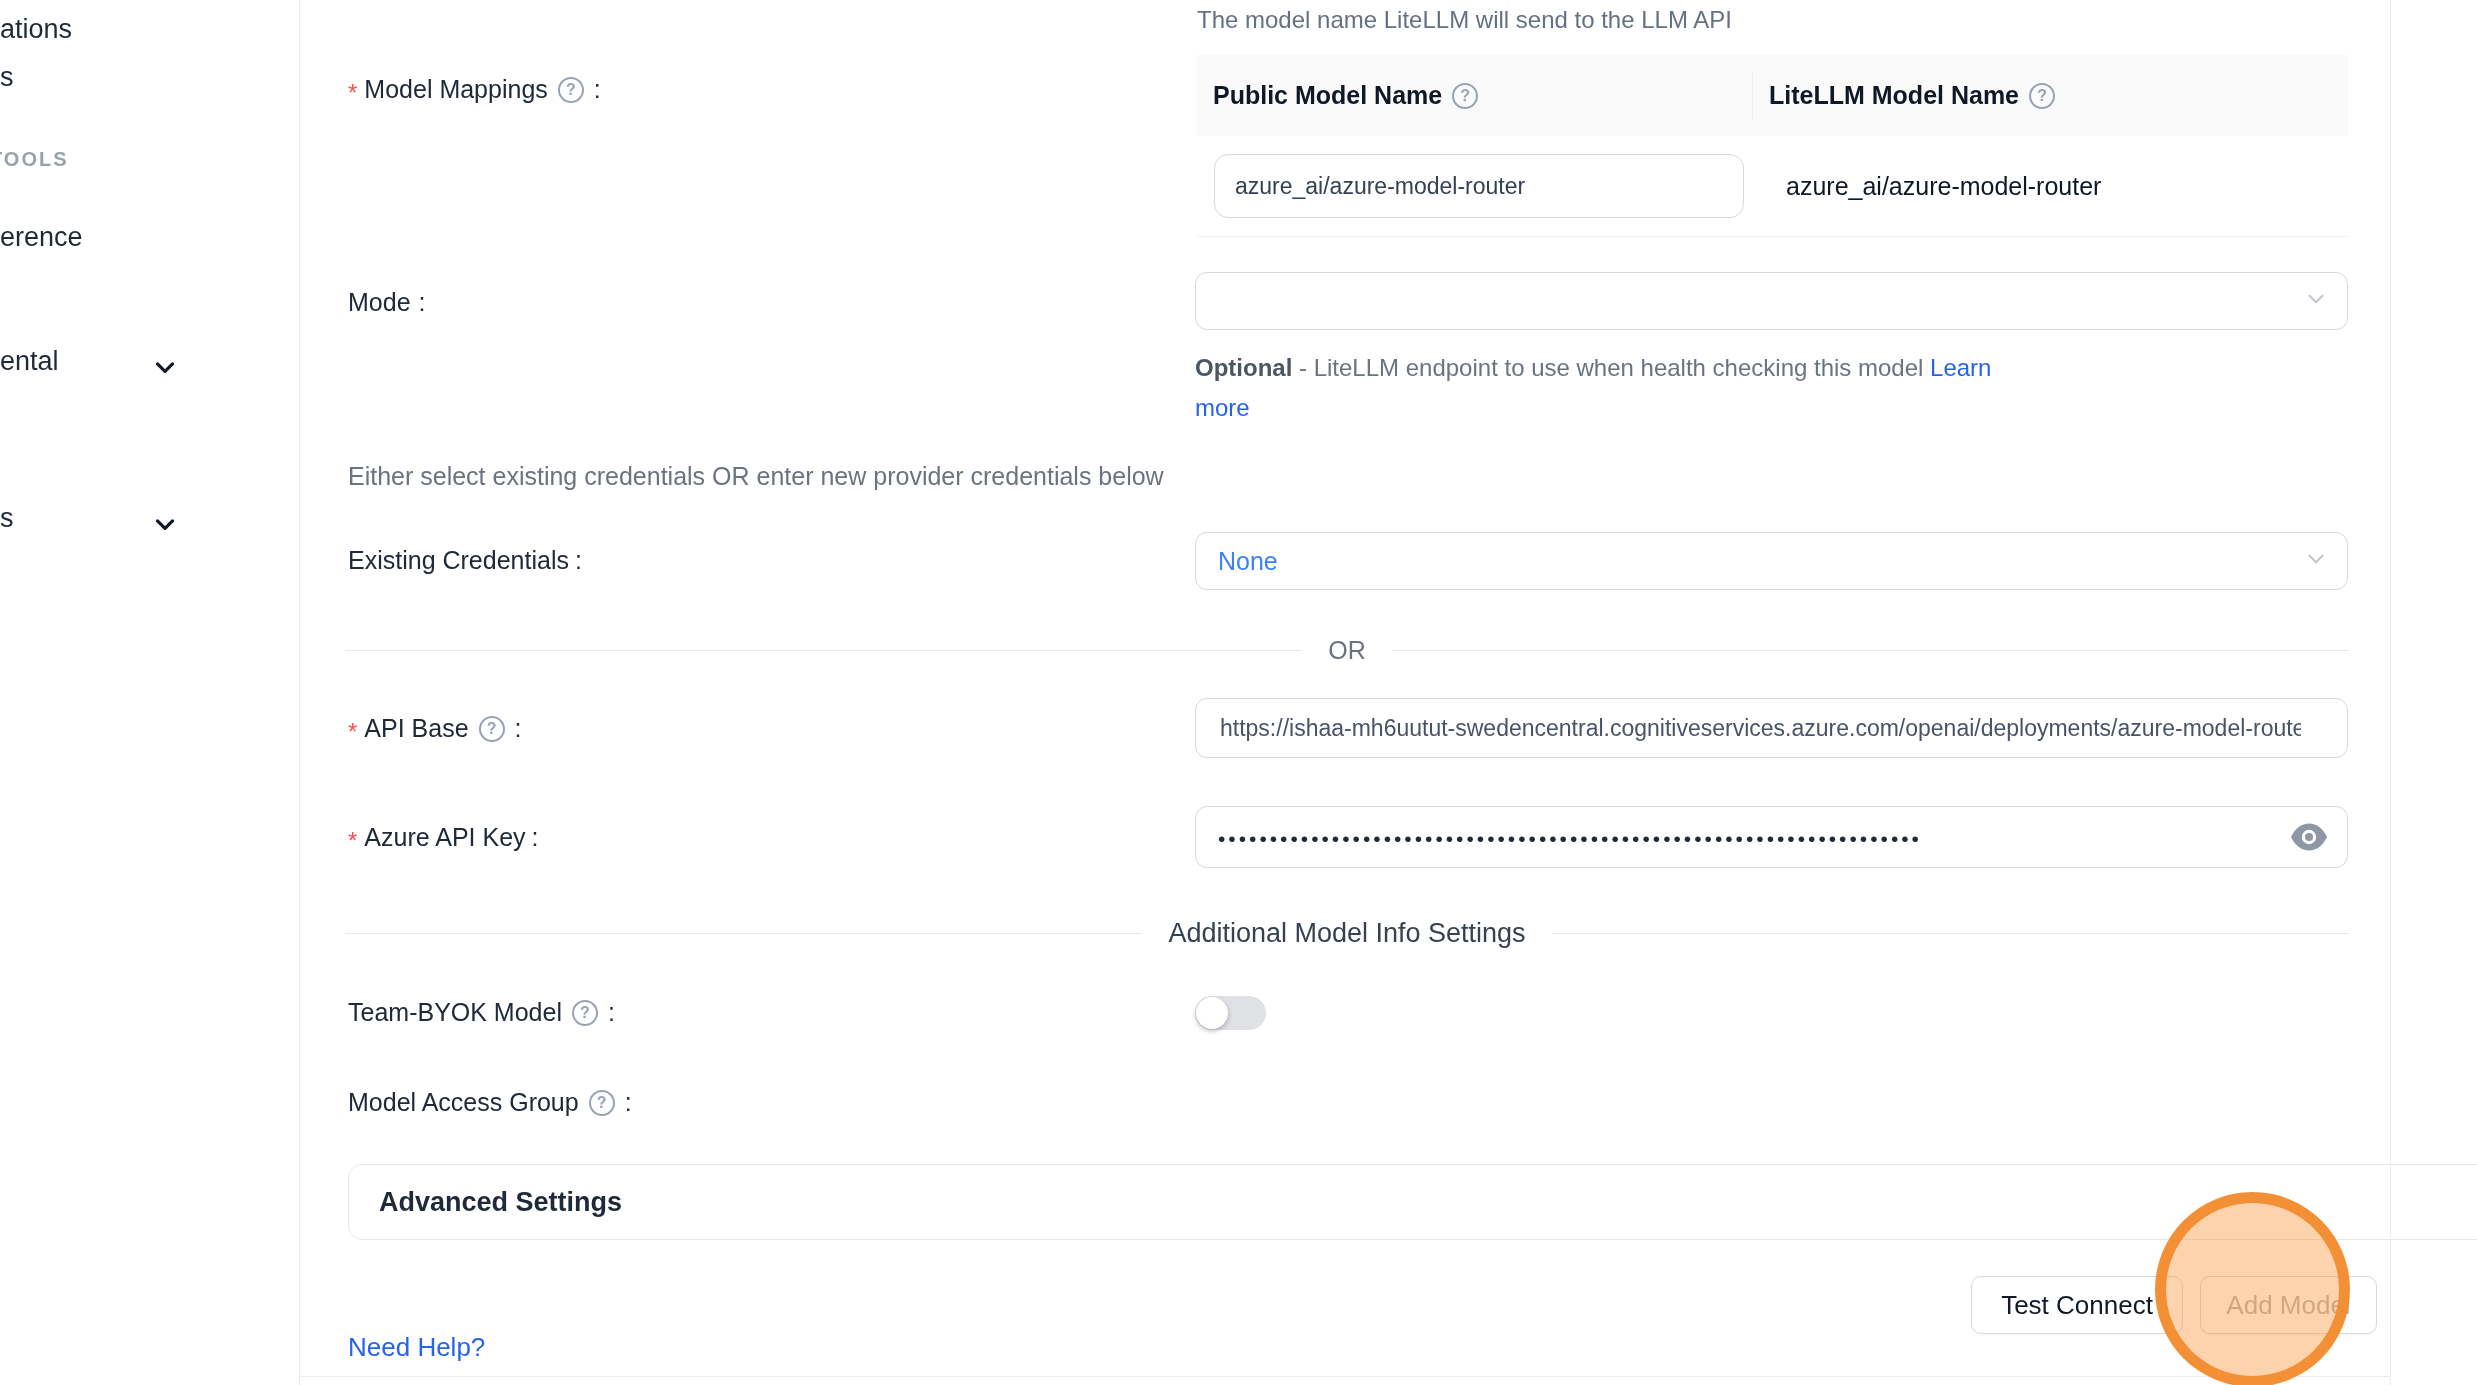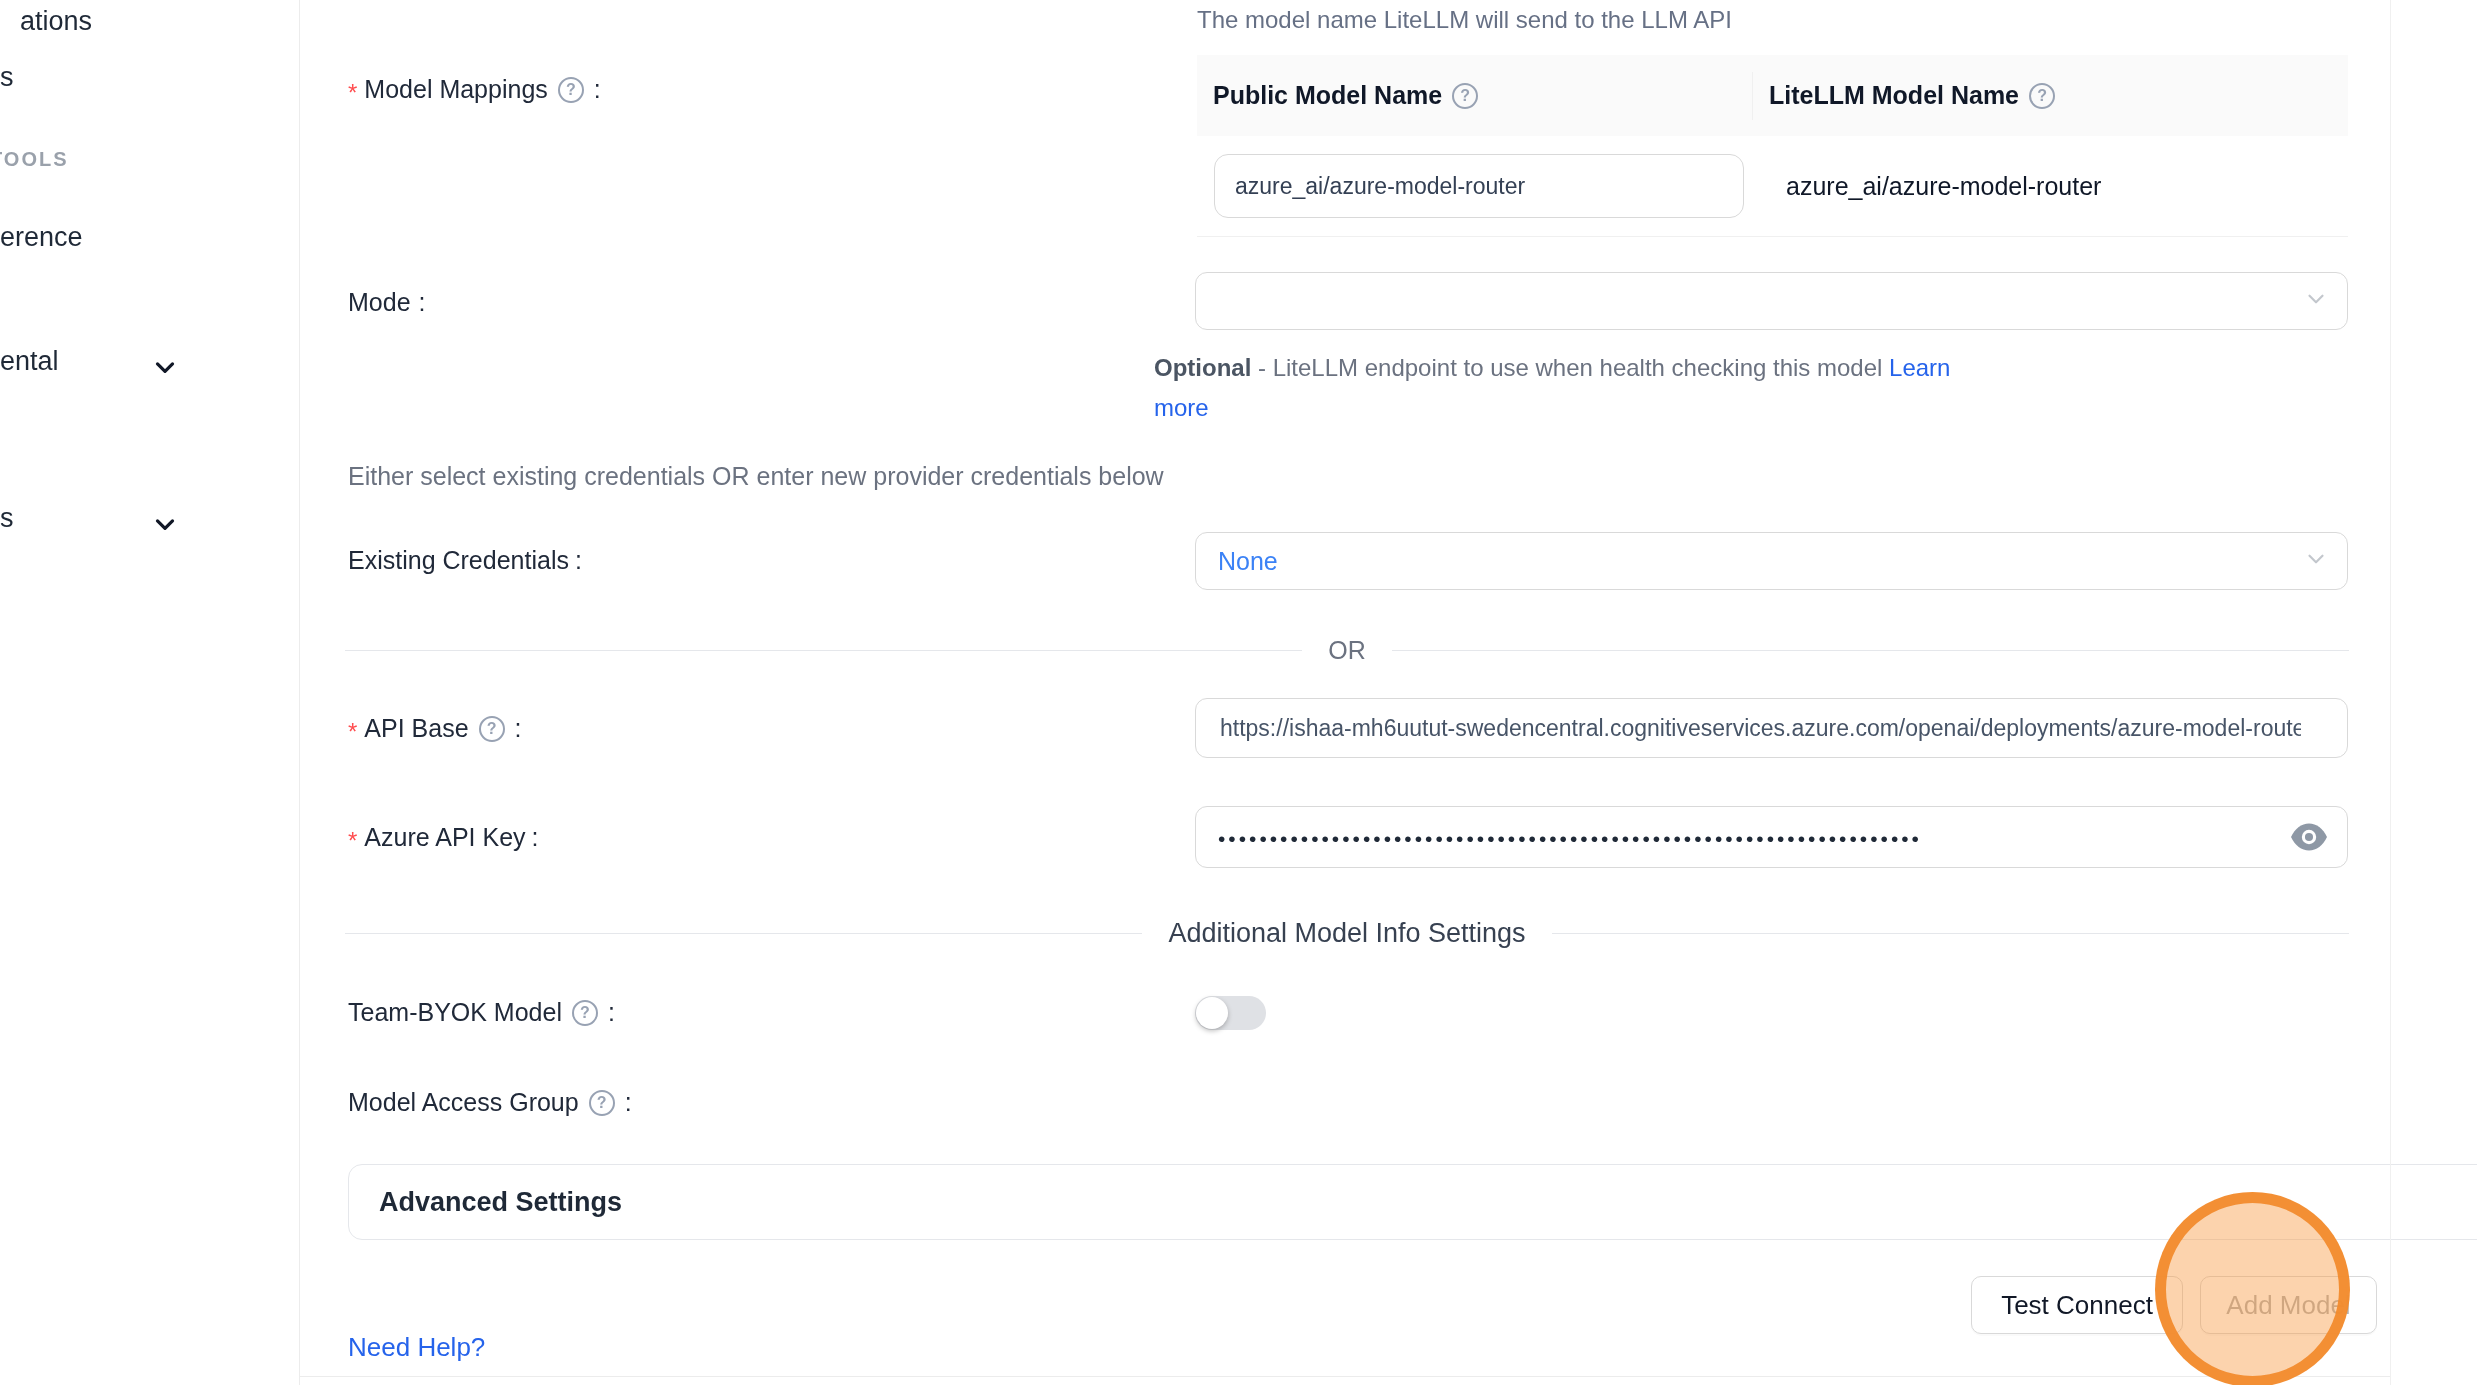--- a/index.html
+++ b/index.html
@@ -52,21 +52,21 @@
   .map-value { margin-left:42px; font-size:25px; color:#101828; }
 
   
   .tdivider { position:absolute; left:345px; width:2004px; display:flex; align-items:center; }
   .tdivider::before, .tdivider::after { content:""; flex:1; height:1px; background:#e5e7eb; }
   .tdivider .dtext { padding:0 26px; white-space:nowrap; }
   .or-text { font-size:25px; color:#6b7280; }
   .info-text { font-size:27px; color:#374151; }
 
   
-  .mode-help { position:absolute; left:1154px; top:348px; width:838px; font-size:24px; color:#6b7280; line-height:40px; }
+  .mode-help { position:absolute; left:1195px; top:348px; width:838px; font-size:24px; color:#6b7280; line-height:40px; }
   .mode-help b { color:#4b5563; font-weight:700; }
   .link { color:#2563eb; cursor:pointer; }
 
   .note-text { position:absolute; left:348px; font-size:25px; color:#6b7280; }
 
   .key-dots { font-size:21px; letter-spacing:3px; color:#1f2937; overflow:hidden; white-space:nowrap; width:980px; transform:translateY(2px); }
   .eye-btn { position:absolute; right:20px; top:50%; transform:translateY(-50%); display:flex; cursor:pointer; }
 
   .toggle { position:absolute; left:1195px; top:996px; width:71px; height:34px; border-radius:17px; background:#dfe1e5; cursor:pointer; }
   .toggle .knob { position:absolute; left:1px; top:1px; width:32px; height:32px; border-radius:50%; background:#fff; box-shadow:0 2px 5px rgba(0,0,0,0.25); }
@@ -96,21 +96,21 @@
 
   .edge-right { position:absolute; left:2390px; top:0; width:1px; height:1385px; background:#f0f0f0; }
   .edge-bottom { position:absolute; left:300px; top:1376px; width:2090px; height:1px; background:#ececec; }
 </style>
 </head>
 <body>
 
 <div id="page">
 
   <div class="sidebar">
-    <div class="side-item" style="top:6px;margin-left:20px;">ations</div>
+    <div class="side-item" style="top:14px;">ations</div>
     <div class="side-item" style="top:62px;">s</div>
     <div class="side-section" style="left:-10px; top:148px;">TOOLS</div>
     <div class="side-item" style="top:222px;">erence</div>
     <div class="side-item" style="top:346px;">ental</div>
     <span class="side-chev" style="left:150px; top:352px;">
       <svg width="30" height="30" viewBox="0 0 24 24">
           <path d="M6 9.5l6 6 6-6" fill="none" stroke="#111827" stroke-width="2.6" stroke-linecap="round" stroke-linejoin="round"></path>
         </svg>
     </span>
     <div class="side-item" style="top:503px;">s</div>

